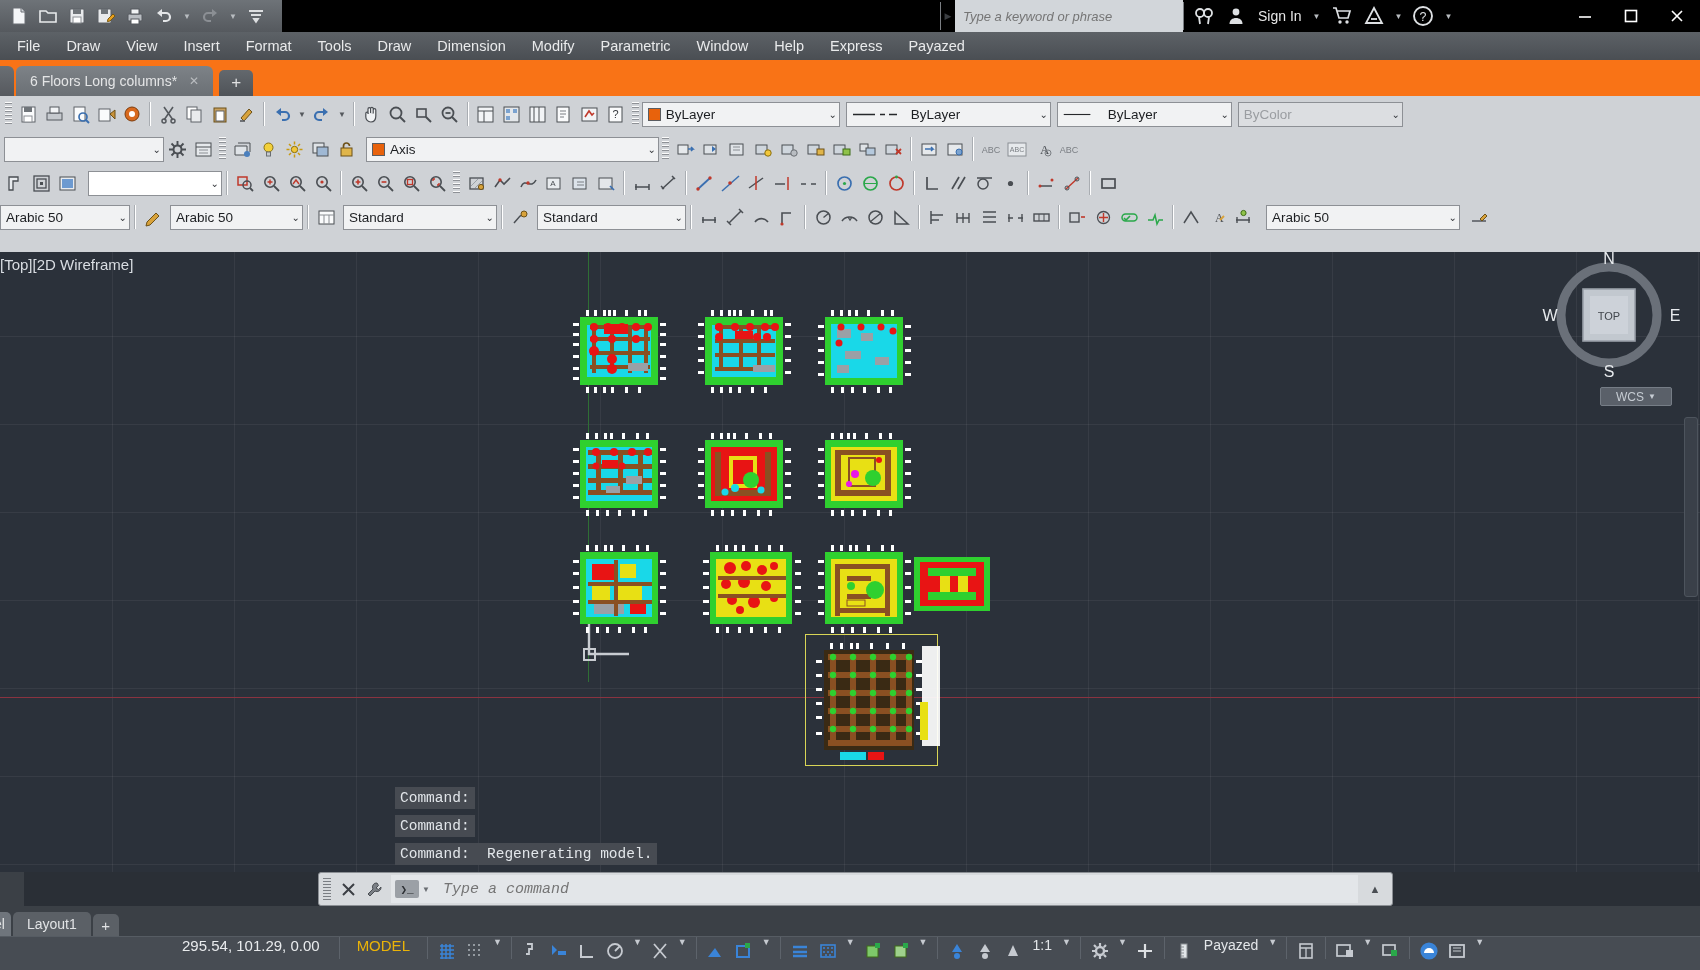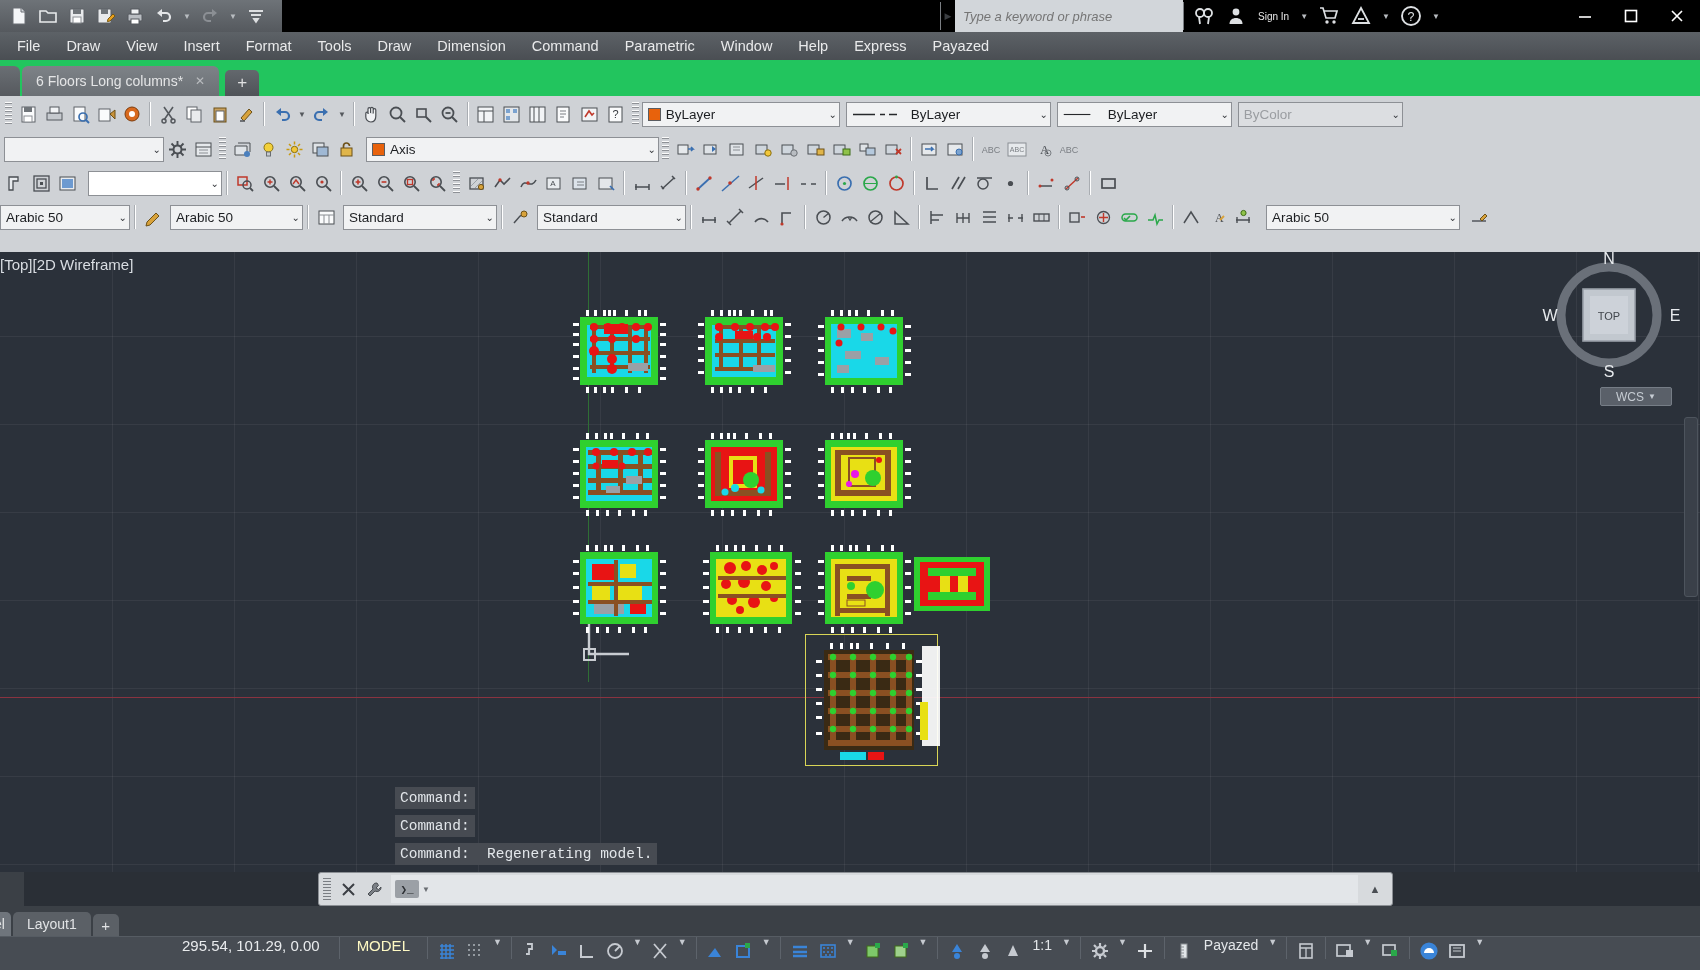--- a/index.html
+++ b/index.html
@@ -37,42 +37,42 @@
     width: 228px; height: 38px; border: none; outline: none;
     background: #d2d6da; font-style: italic; font-size: 13px;
     color: #6a6e73; padding-left: 8px; font-family: "Liberation Sans", sans-serif;
   }
   .tb-icons {
     position: absolute; left: 1190px; top: 0; height: 32px;
     display: flex; align-items: center; gap: 4px;
   }
   .tb-icons .ti { width: 28px; height: 28px; display: flex; align-items: center;
     justify-content: center; cursor: pointer; }
-  .signin { color: #e8e8e8; font-size: 10px; padding: 0 4px; cursor: pointer; }
+  .signin { color: #e8e8e8; font-size: 14px; padding: 0 4px; cursor: pointer; }
   .caret { color: #b8bcc0; font-size: 8px; cursor: pointer; padding: 0 3px; }
 
   .winbtns { position: absolute; right: 0; top: 0; height: 32px; display: flex; }
   .winbtn { width: 46px; height: 32px; display: flex; align-items: center;
     justify-content: center; color: #fff; cursor: pointer; }
 
   
   .menubar {
     position: absolute; top: 32px; left: 0; width: 1700px; height: 28px;
     background: linear-gradient(#5d6267, #4a4e53);
     display: flex; align-items: center; padding-left: 4px;
   }
   .menu-item {
     padding: 3px 13px; color: #e9eaeb; font-size: 14.5px; cursor: pointer;
     border-radius: 2px;
   }
 
   
   .tabbar {
     position: absolute; top: 60px; left: 0; width: 1700px; height: 36px;
-    background: #22c55e; display: flex; align-items: flex-end; padding-left: 6px;
+    background: #f97316; display: flex; align-items: flex-end;
   }
   .ftab {
     height: 30px; background: linear-gradient(#6a6f74, #56595e);
     border-radius: 6px 6px 0 0; display: flex; align-items: center;
     padding: 0 14px; color: #e4e5e6; font-size: 14px; cursor: pointer;
     margin-right: 2px;
   }
   .ftab.partial { width: 132px; overflow: hidden; color: #d6d7d8; }
   .ftab.active { background: linear-gradient(#7d8287, #6b7075); }
   .ftab .x { margin-left: 12px; color: #b9bcbf; font-size: 12px; }
@@ -202,21 +202,21 @@
     border-radius: 5px 5px 0 0; color: #e1e3e5; font-size: 15px;
     display: flex; align-items: center; justify-content: center; cursor: pointer; }
 
   .statusbar {
     position: absolute; left: 0; top: 936px; width: 1700px; height: 34px;
     background: #474c53; display: flex; 
     border-top: 1px solid #565c63;
   }
   .coords { color: #e9ebed; font-size: 15px; padding: 0 14px; cursor: pointer;
     margin-left: 168px; }
-  .modelbtn { color: #fef9c3; font-size: 15px; padding: 0 12px; cursor: pointer; }
+  .modelbtn { color: #eab308; font-size: 15px; padding: 0 12px; cursor: pointer; }
   .sbsep { width: 1px; height: 22px; background: #5d636b; margin: 0 5px; }
   .sb-icon { width: 28px; height: 28px; display: flex; align-items: center;
     justify-content: center; cursor: pointer; border-radius: 2px; }
   .sb-caret { color: #c6cad0; font-size: 9px; cursor: pointer; padding: 0 4px; }
   .sb-txt { color: #e3e6e9; font-size: 14px; padding: 0 6px; cursor: pointer; }
 
   .left-strip { position: absolute; left: 0; top: 872px; width: 24px;
     height: 34px; background: #3b4046; }
 </style>
 </head>
@@ -344,21 +344,21 @@
 
   <div class="menubar">
     <div class="menu-item">File</div>
     <div class="menu-item">Draw</div>
     <div class="menu-item">View</div>
     <div class="menu-item">Insert</div>
     <div class="menu-item">Format</div>
     <div class="menu-item">Tools</div>
     <div class="menu-item">Draw</div>
     <div class="menu-item">Dimension</div>
-    <div class="menu-item">Command</div>
+    <div class="menu-item">Modify</div>
     <div class="menu-item">Parametric</div>
     <div class="menu-item">Window</div>
     <div class="menu-item">Help</div>
     <div class="menu-item">Express</div>
     <div class="menu-item">Payazed</div>
   </div>
 
   <div class="tabbar">
     <div class="ftab partial" style="margin-left:-118px;">
       
@@ -1664,20 +1664,21 @@
         </svg>
     </div>
     <div class="cmd-btn">
       <svg width="17" height="17" viewBox="0 0 17 17">
           <path d="M11 2a4 4 0 00-4 6L2 13l2 2 5-5a4 4 0 006-4l-2.5 2.5L10 7l2.5-2.5z" fill="#7b8086" stroke="#4a4e53"></path>
         </svg>
     </div>
     <div class="cmd-input-wrap">
       <span class="cmd-prompt">❯_</span>
       <span class="caret" style="color:#6a6e73">▼</span>
+      <input class="cmd-input" readonly="" placeholder="Type a command" style="">
     </div>
     <div class="cmd-btn">
       <span style="color:#4a4e53;font-size:11px;">▲</span>
     </div>
   </div>
 
   <div class="layoutbar">
     <div class="ltab cut active" style="margin-left:-8px;">
       <span>el</span>
     </div>

